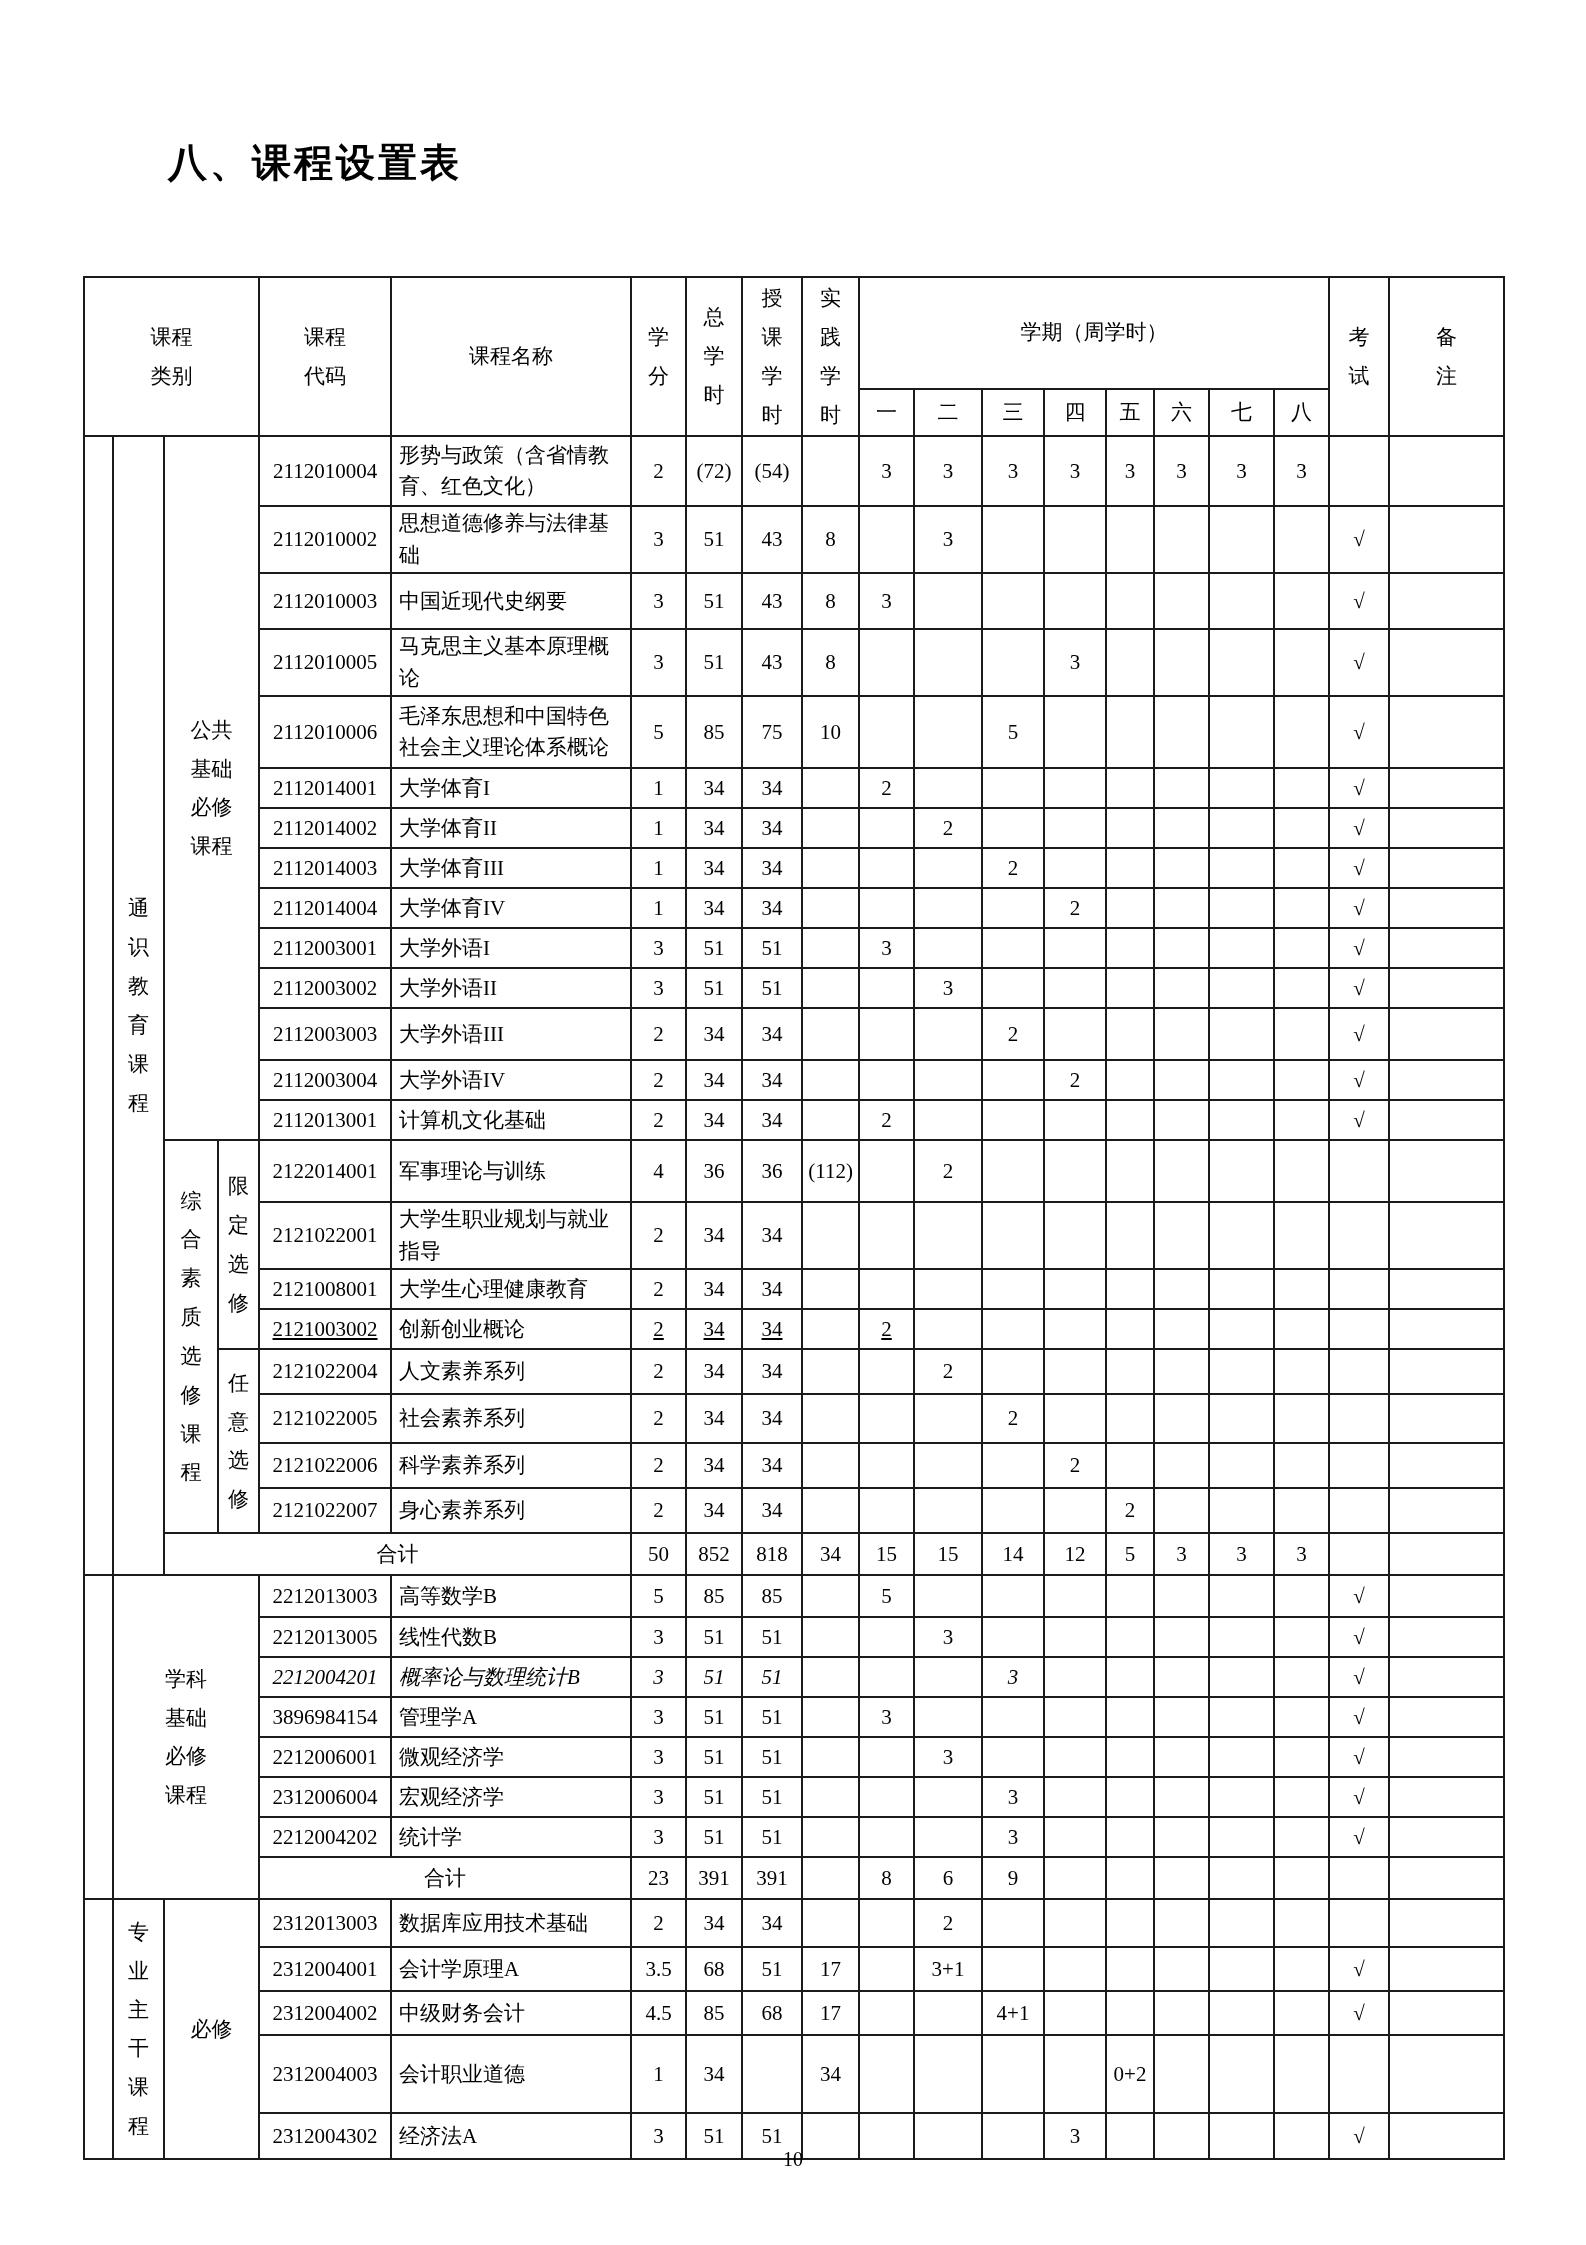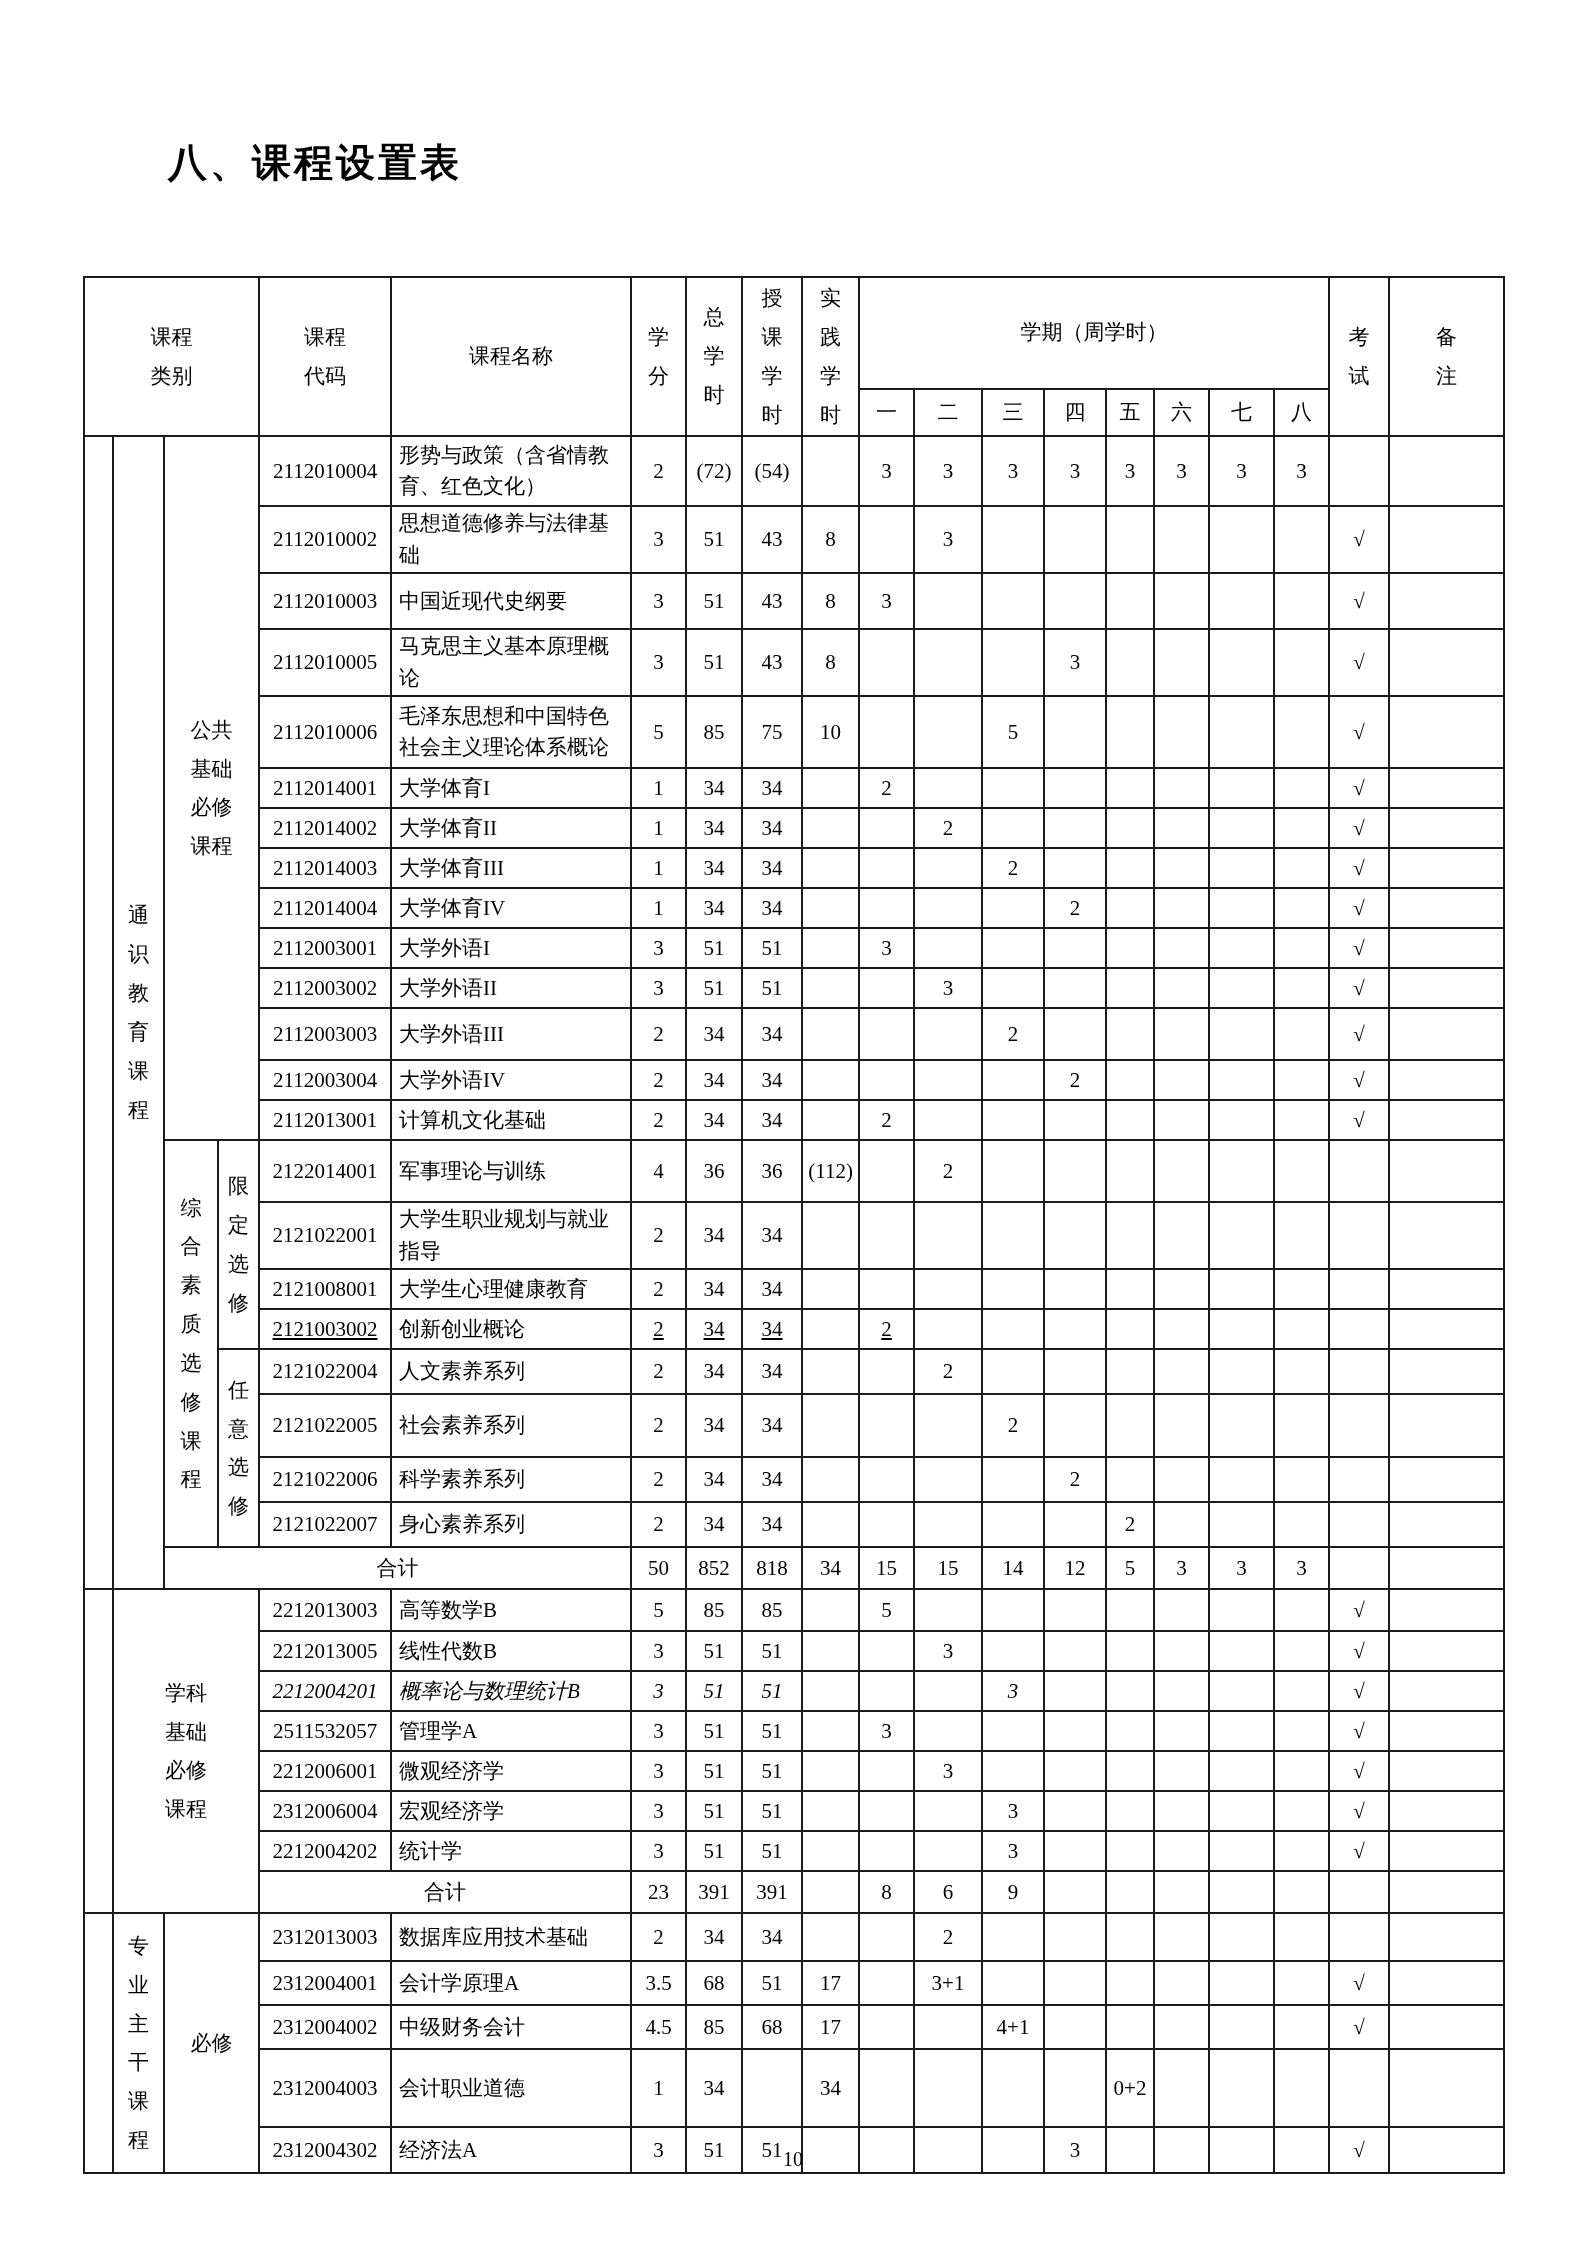--- a/index.html
+++ b/index.html
@@ -407,21 +407,21 @@
           <td><span>2</span></td>
           <td><span></span></td>
           <td><span></span></td>
           <td><span></span></td>
           <td><span></span></td>
           <td><span></span></td>
           <td><span></span></td>
           <td><span></span></td>
           <td><span></span></td>
         </tr>
-        <tr style="height: 63px;">
+        <tr style="height: 49px;">
           <td><span>2121022005</span></td>
           <td class="left"><span>社会素养系列</span></td>
           <td><span>2</span></td>
           <td><span>34</span></td>
           <td><span>34</span></td>
           <td><span></span></td>
           <td><span></span></td>
           <td><span></span></td>
           <td><span>2</span></td>
           <td><span></span></td>
@@ -535,21 +535,21 @@
           <td><span>3</span></td>
           <td><span></span></td>
           <td><span></span></td>
           <td><span></span></td>
           <td><span></span></td>
           <td><span></span></td>
           <td><span>√</span></td>
           <td><span></span></td>
         </tr>
         <tr style="height: 40px;">
-          <td><span>2511532057</span></td>
+          <td><span>3896984154</span></td>
           <td class="left"><span>管理学A</span></td>
           <td><span>3</span></td>
           <td><span>51</span></td>
           <td><span>51</span></td>
           <td><span></span></td>
           <td><span>3</span></td>
           <td><span></span></td>
           <td><span></span></td>
           <td><span></span></td>
           <td><span></span></td>

